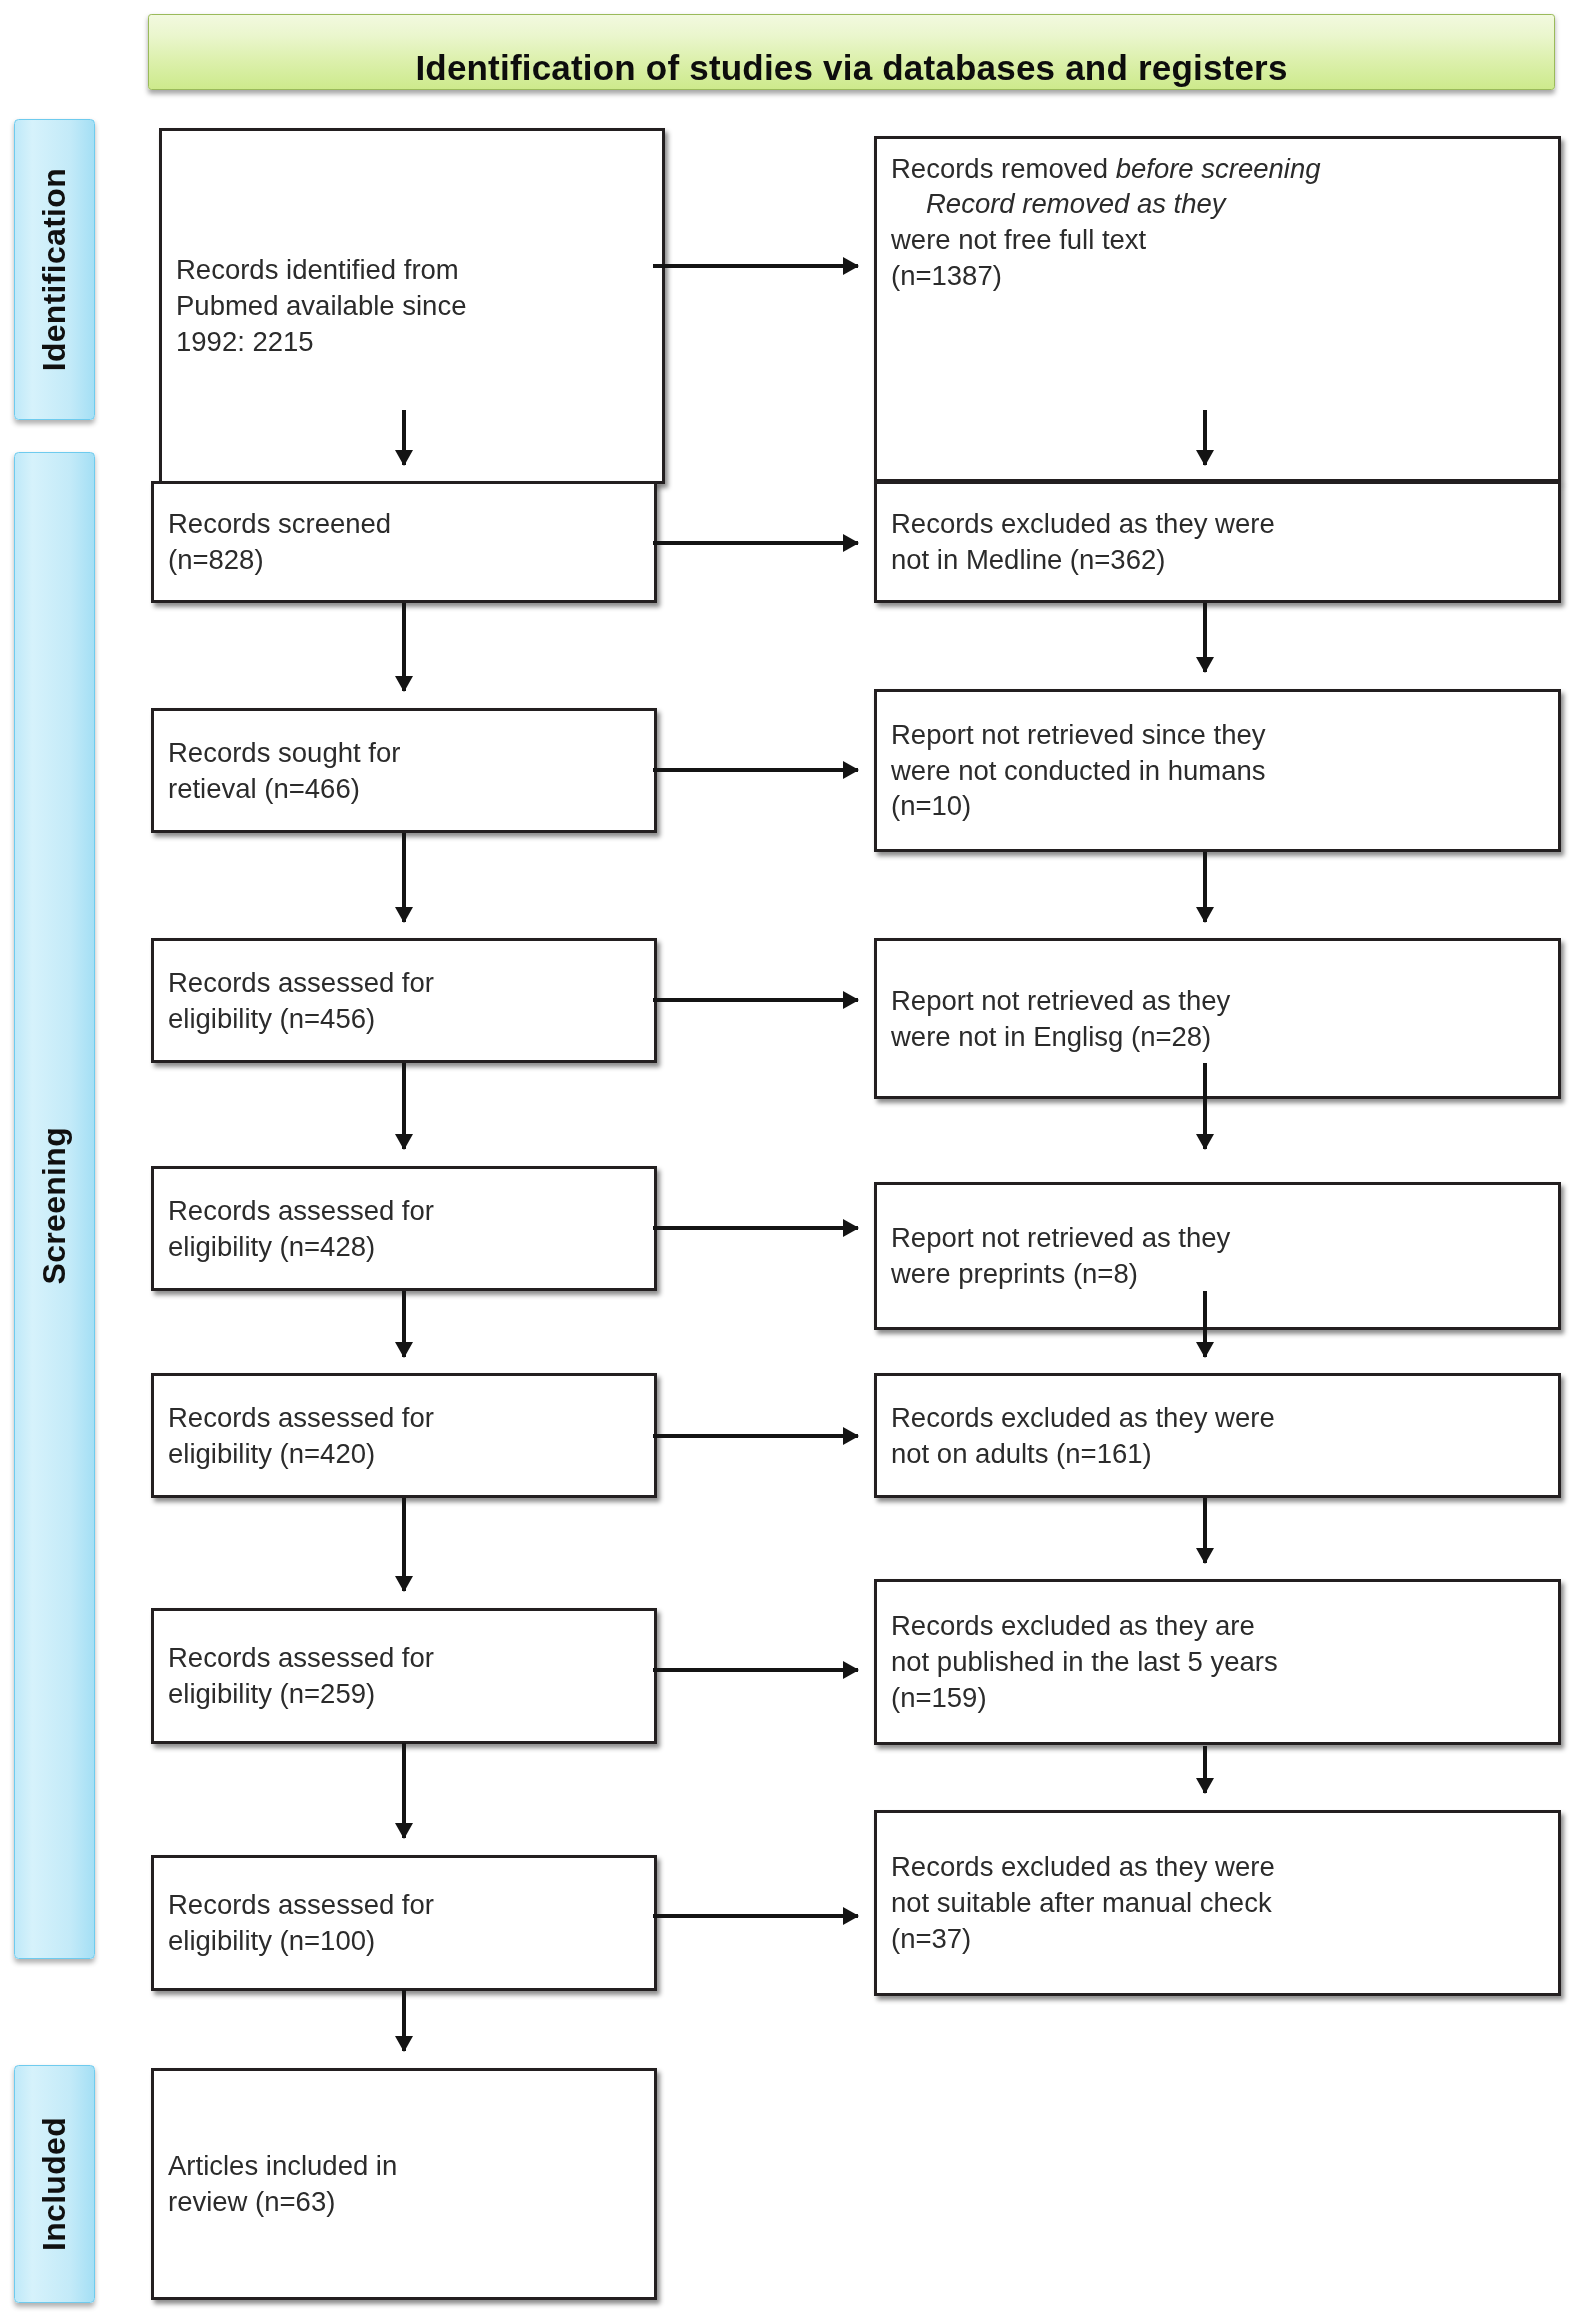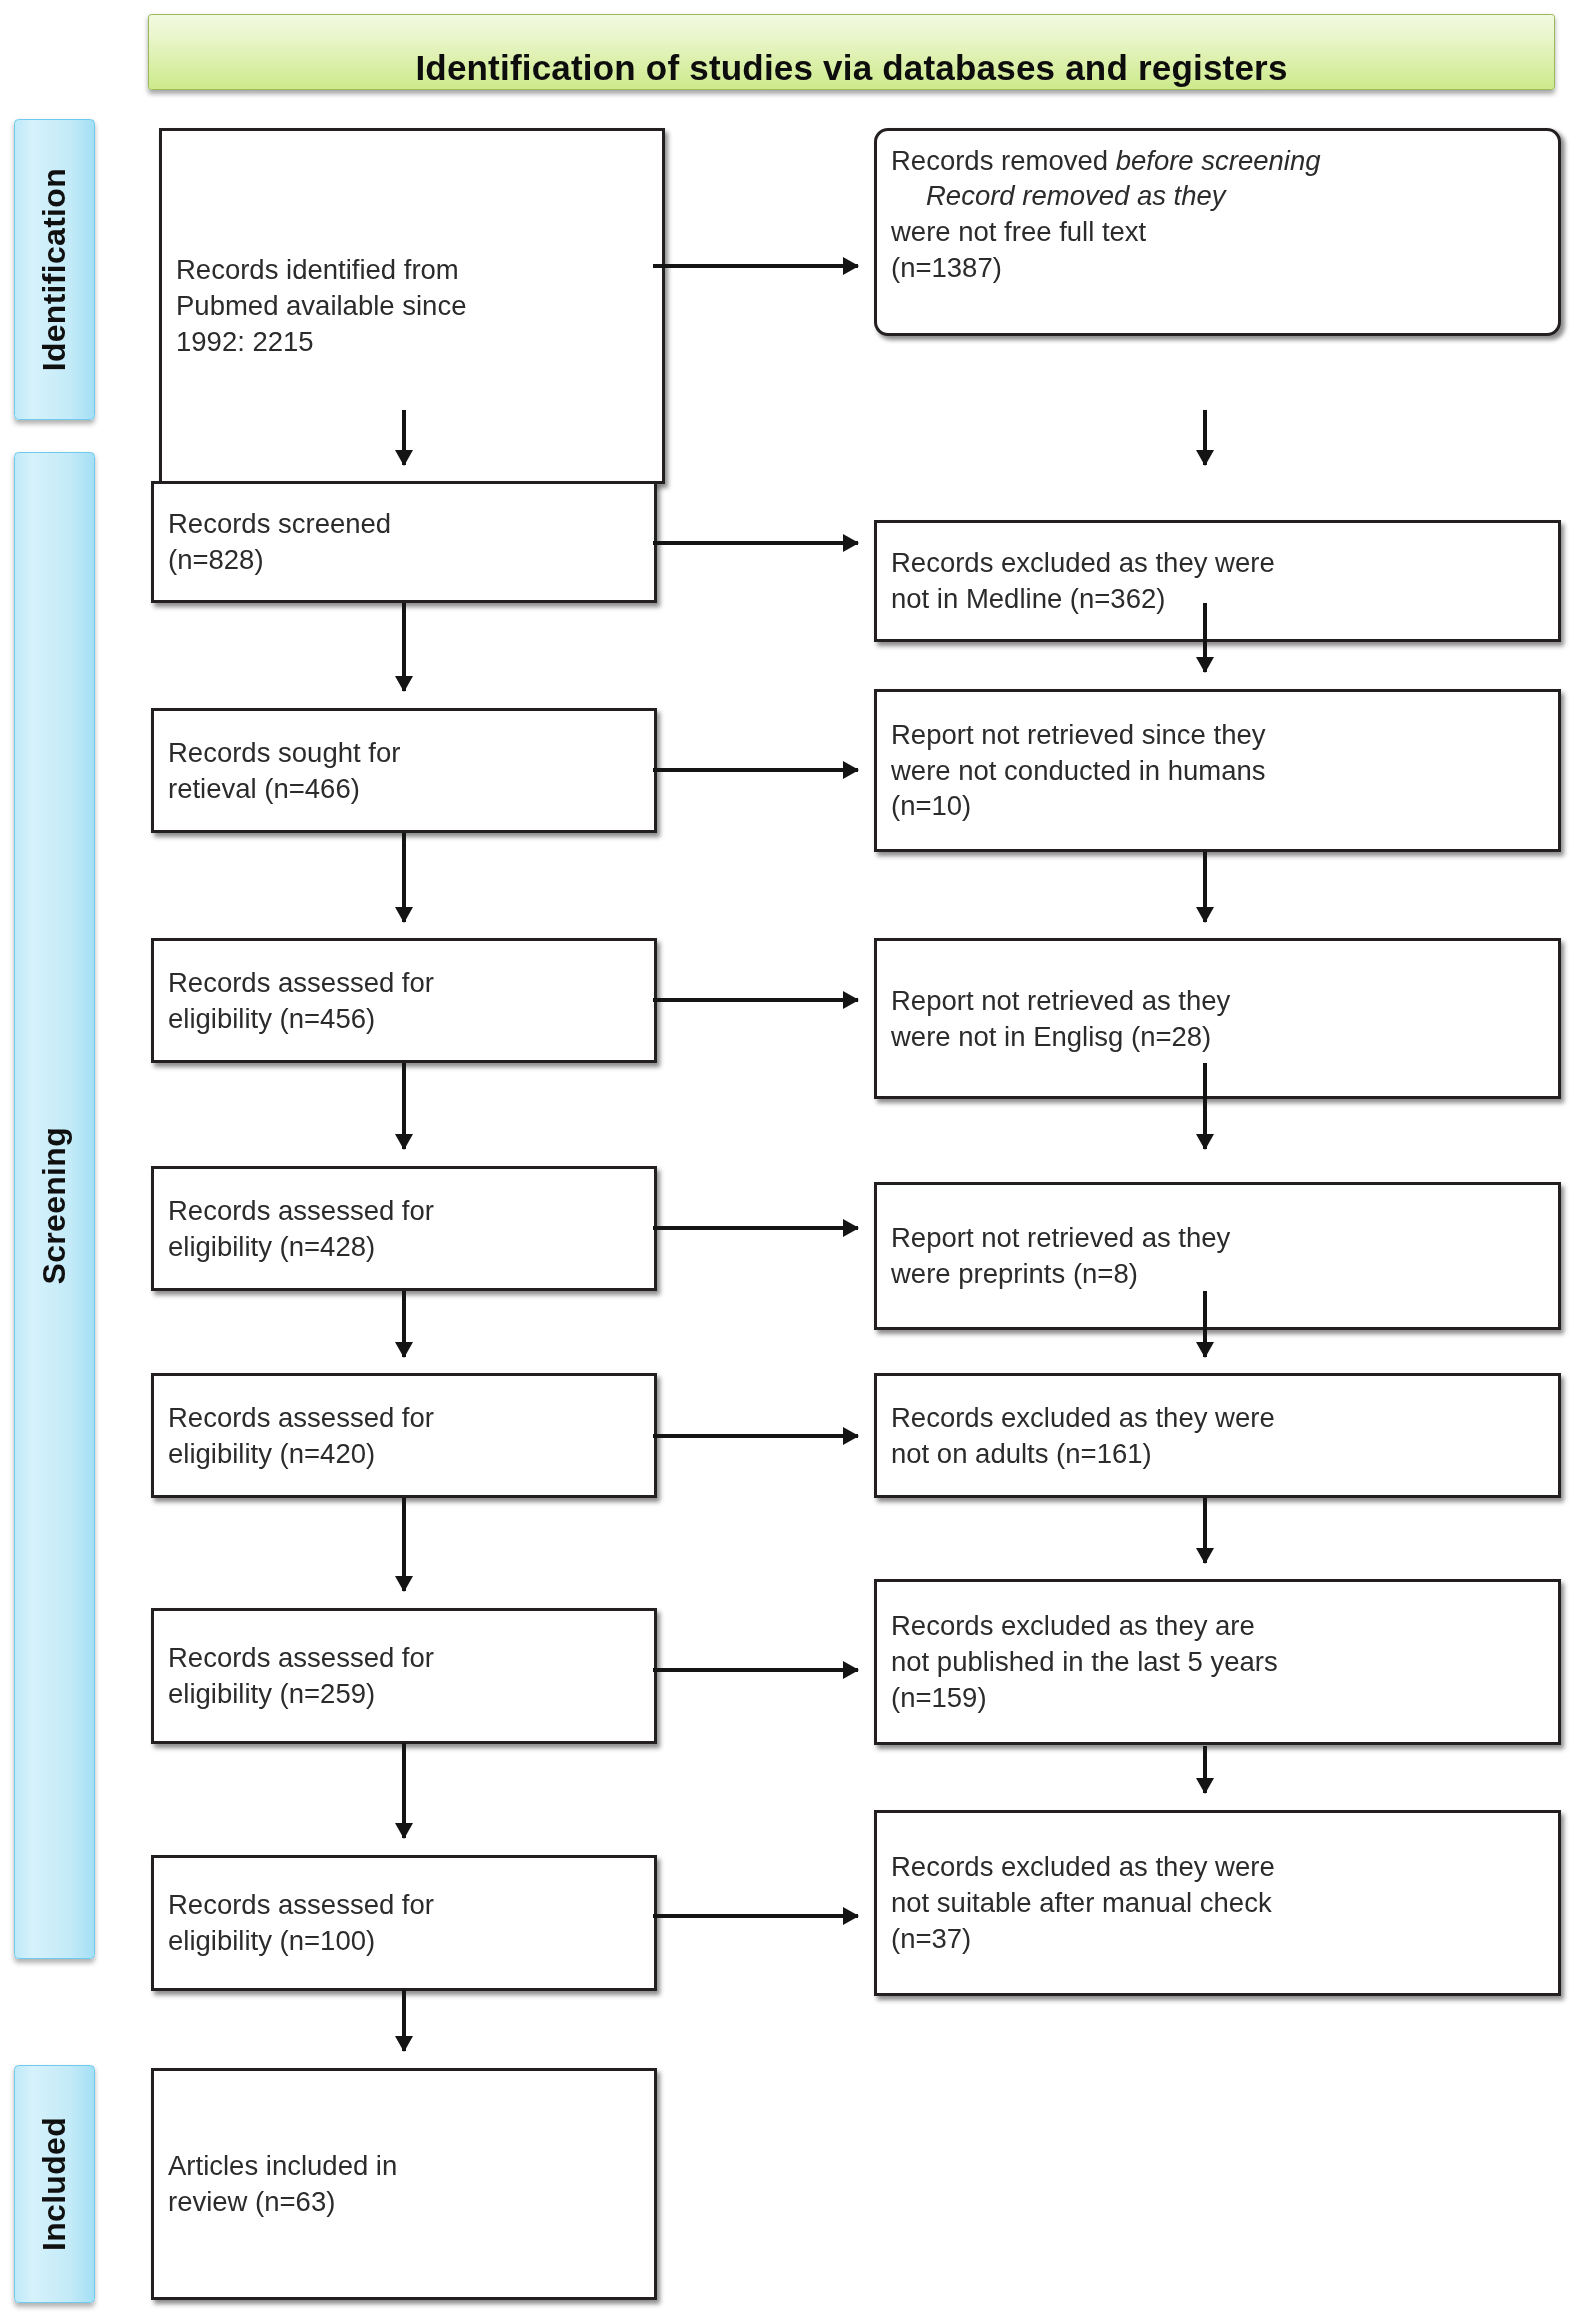--- a/index.html
+++ b/index.html
@@ -186,28 +186,28 @@
   <div class="fbox col-left" style="top:1855px;height:136px;justify-content:center;">
     <div class="btxt"><span>Records assessed  for</span>
 <span>eligibility (n=100)</span></div>
   </div>
 
   <div class="fbox col-left" style="top:2068px;height:232px;">
     <div class="btxt"><span>Articles included in</span>
 <span>review (n=63)</span></div>
   </div>
 
-  <div class="fbox col-right topalign" style="top:128px;height:208px;border-radius:14px;">
+  <div class="fbox col-right topalign" style="top:136px;height:346px;">
     <div class="btxt"><span>Records removed </span><span class="it">before screening</span>
 <span class="ind it">Record removed as they</span>
 <span>were not free full text</span>
 <span>(n=1387)</span></div>
   </div>
 
-  <div class="fbox col-right" style="top:481px;height:122px;margin-top:39px;">
+  <div class="fbox col-right" style="top:481px;height:122px;">
     <div class="btxt"><span>Records excluded as they were</span>
 <span>not in Medline (n=362)</span></div>
   </div>
 
   <div class="fbox col-right" style="top:689px;height:163px;">
     <div class="btxt"><span>Report not retrieved since they</span>
 <span>were not conducted in humans</span>
 <span>(n=10)</span></div>
   </div>
 

